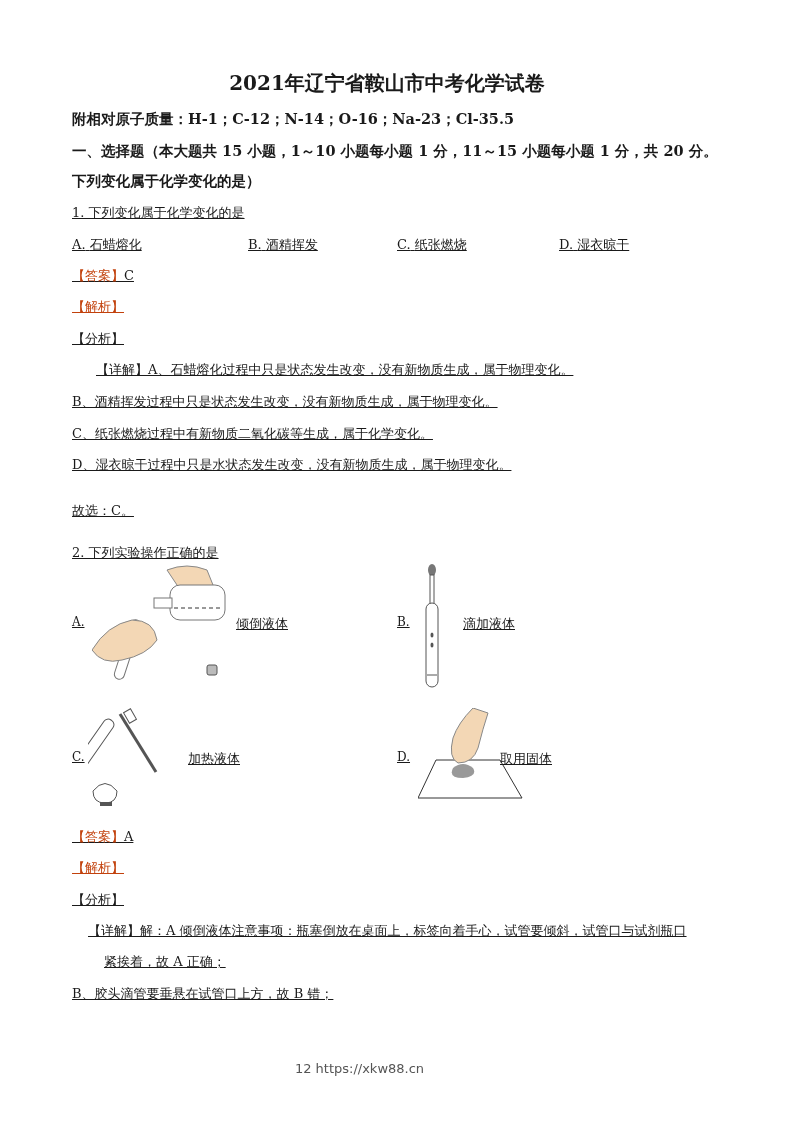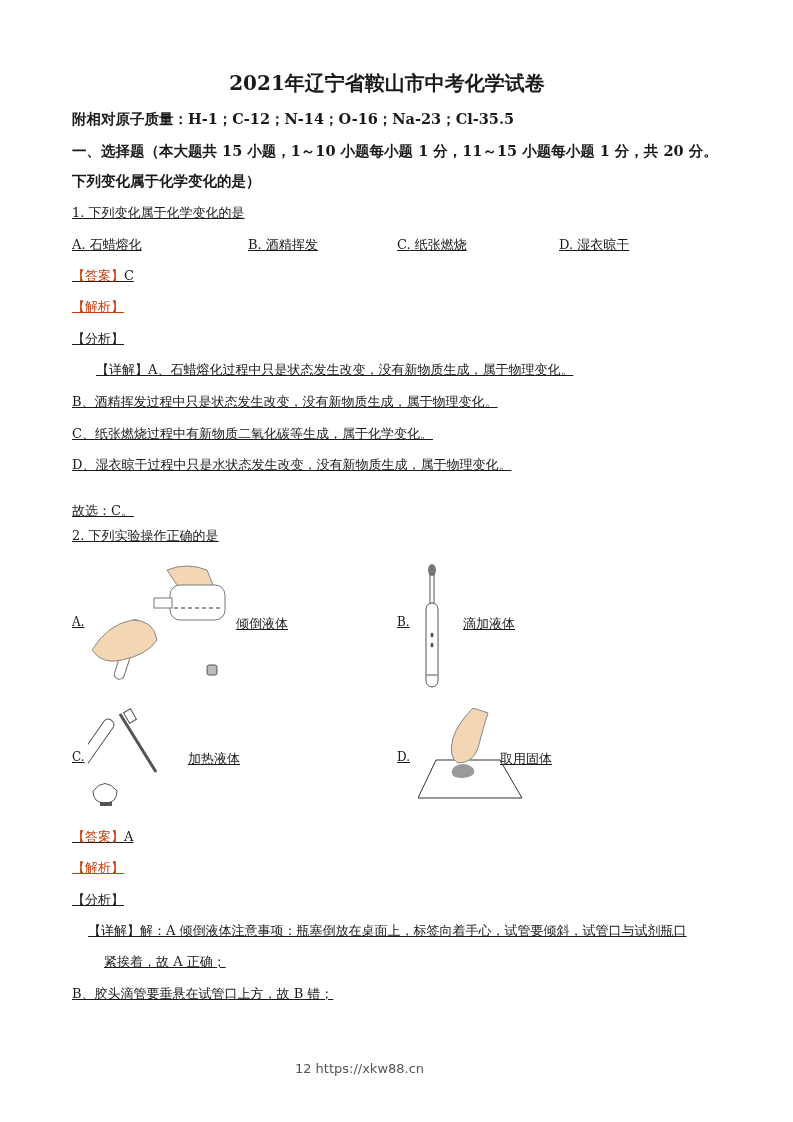--- a/index.html
+++ b/index.html
@@ -32,21 +32,21 @@
 
 <div class="abs normal" style="left:72px;top:267px;"><span class="blue">【答案】</span><span>C</span></div>
 <div class="abs normal blue" style="left:72px;top:298px;">【解析】</div>
 <div class="abs normal" style="left:72px;top:330px;">【分析】</div>
 <div class="abs normal" style="left:72px;top:361px;margin-left:24px;"><span>【详解】</span><span>A、石蜡熔化过程中只是状态发生改变，没有新物质生成，属于物理变化。</span></div>
 <div class="abs normal" style="left:72px;top:393px;">B、酒精挥发过程中只是状态发生改变，没有新物质生成，属于物理变化。</div>
 <div class="abs normal" style="left:72px;top:425px;">C、纸张燃烧过程中有新物质二氧化碳等生成，属于化学变化。</div>
 <div class="abs normal" style="left:72px;top:456px;">D、湿衣晾干过程中只是水状态发生改变，没有新物质生成，属于物理变化。</div>
 <div class="abs normal" style="left:72px;top:490px;margin-top:12px;">故选：C。</div>
 
-<div class="abs normal" style="left:72px;top:527px;">2. 下列实验操作正确的是</div>
+<div class="abs normal" style="left:72px;top:544px;">2. 下列实验操作正确的是</div>
 
 <div class="abs normal" style="left:72px;top:615px;font-size:12px;">A.</div>
 <svg style="left:92px;top:560px;" width="140" height="130" viewBox="0 0 140 130">
   <path d="M75 10 q20 -8 40 0 l10 25 q-5 10 -30 5 z" fill="#f3d7b5" stroke="#888"></path>
   <rect x="78" y="25" width="55" height="35" rx="10" fill="#fff" stroke="#777"></rect>
   <line x1="82" y1="48" x2="128" y2="48" stroke="#333" stroke-dasharray="4 3"></line>
   <rect x="62" y="38" width="18" height="10" fill="#fff" stroke="#777"></rect>
   <rect x="40" y="60" width="10" height="62" rx="5" transform="rotate(18 45 60)" fill="#fff" stroke="#777"></rect>
   <path d="M0 90 q15 -25 40 -30 q22 0 25 20 q-10 15 -35 20 q-20 5 -30 -10z" fill="#f3d7b5" stroke="#888"></path>
   <rect x="115" y="105" width="10" height="10" rx="2" fill="#bbb" stroke="#555"></rect>

